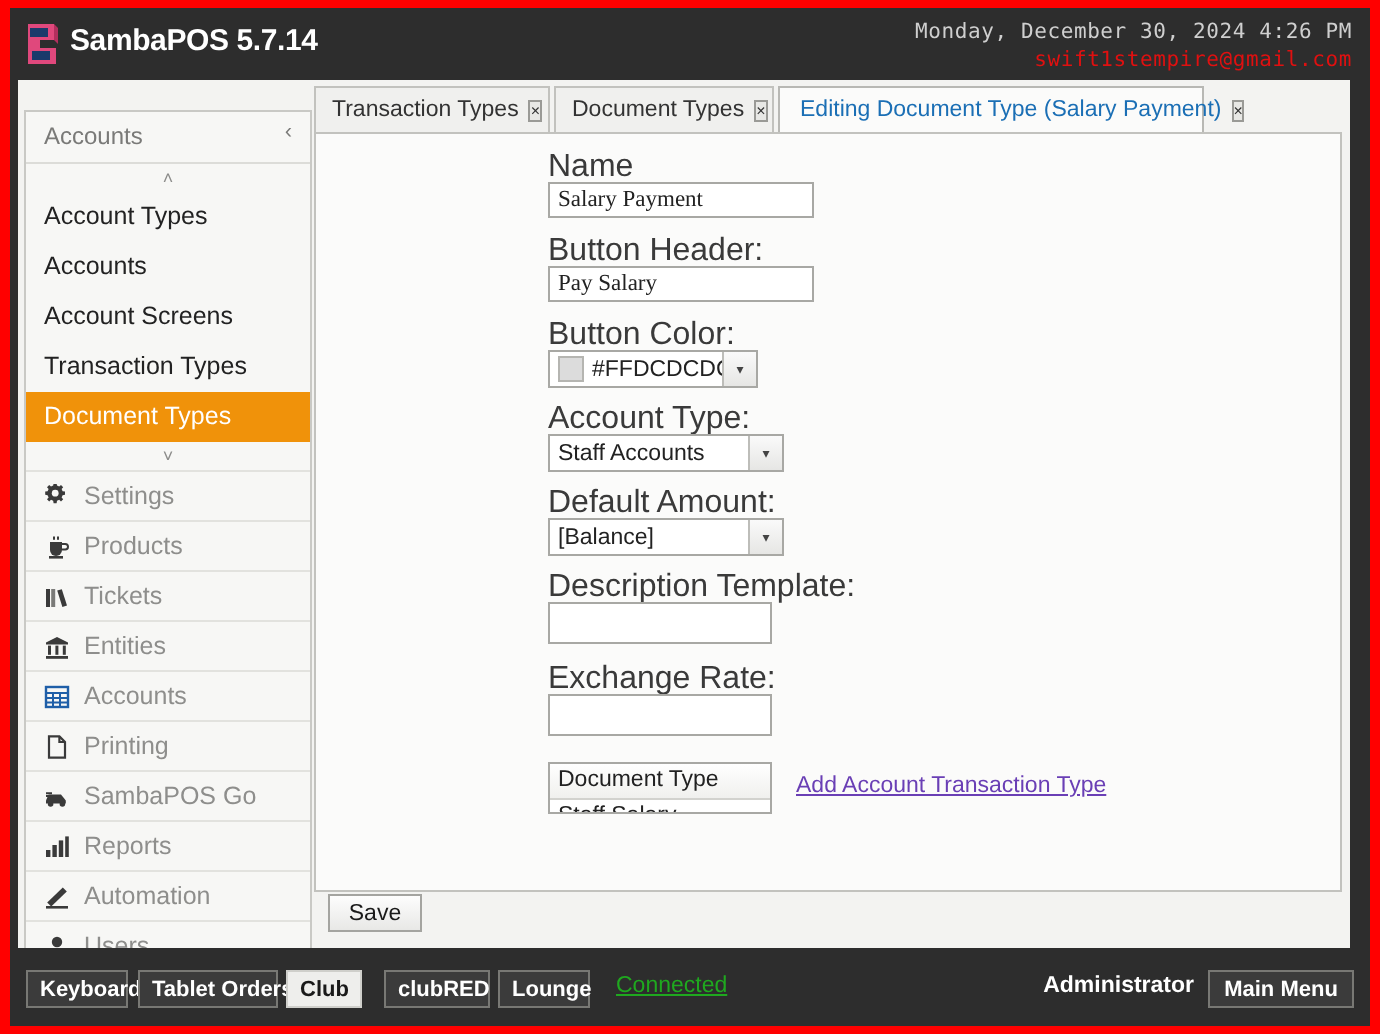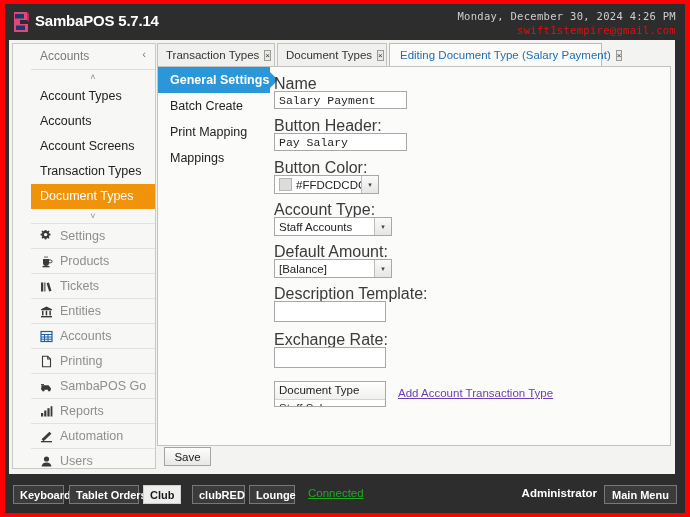--- a/index.html
+++ b/index.html
@@ -74,26 +74,25 @@
   #content-region {
     position: absolute;
     left: 4px; top: 36px;
     width: 666px; height: 434px;
     background: #f3f3f1;
   }
 
   
   #sidebar {
     position: absolute;
-    left: 3px; top: 3px;
+    left: 3px; top: 15px;
     width: 144px; height: 426px;
     background: #f7f7f5;
     border: 1px solid #c9c9c5;
     box-sizing: border-box;
-    padding-left: 18px;
   }
   #sidebar-header {
     position: relative;
     height: 25px;
     border-bottom: 1px solid #dcdcd8;
     background: #f7f7f5;
   }
   #sidebar-header .hdr-label {
     position: absolute;
     left: 9px; top: 5px;
@@ -252,21 +251,21 @@
   .txt-input {
     position: absolute;
     height: 18px;
     background: #ffffff;
     border: 1px solid #a8a8a4;
     box-sizing: border-box;
     font-size: 11.5px;
     color: #222;
     padding: 0 4px;
     line-height: 16px;
-    font-family: Liberation Mono, monospace;
+    font-family: Liberation Serif, serif;
     outline: none;
   }
   .combo {
     position: absolute;
     height: 19px;
     background: #ffffff;
     border: 1px solid #a8a8a4;
     box-sizing: border-box;
     display: flex;
     align-items: center;
@@ -583,26 +582,20 @@
             <span class="tab-x">×</span>
           </div>
           <div class="tab active" id="tab-editing-doc">
             <span>Editing Document Type (Salary Payment)</span>
             <span class="tab-x">×</span>
           </div>
         </div>
 
         <div id="panel-body">
 
-          <div id="inner-menu">
-            <div class="inner-item active">General Settings</div>
-            <div class="inner-item">Batch Create</div>
-            <div class="inner-item">Print Mapping</div>
-            <div class="inner-item">Mappings</div>
-          </div>
 
           <div id="form-area">
 
             <div class="fld-label" style="left:4px; top:8px;">Name</div>
             <input class="txt-input" style="left: 4px; top: 24px; width: 133px;" type="text" value="Salary Payment">
 
             <div class="fld-label" style="left:4px; top:50px;">Button Header:</div>
             <input class="txt-input" style="left: 4px; top: 66px; width: 133px;" type="text" value="Pay Salary">
 
             <div class="fld-label" style="left:4px; top:92px;">Button Color:</div>

